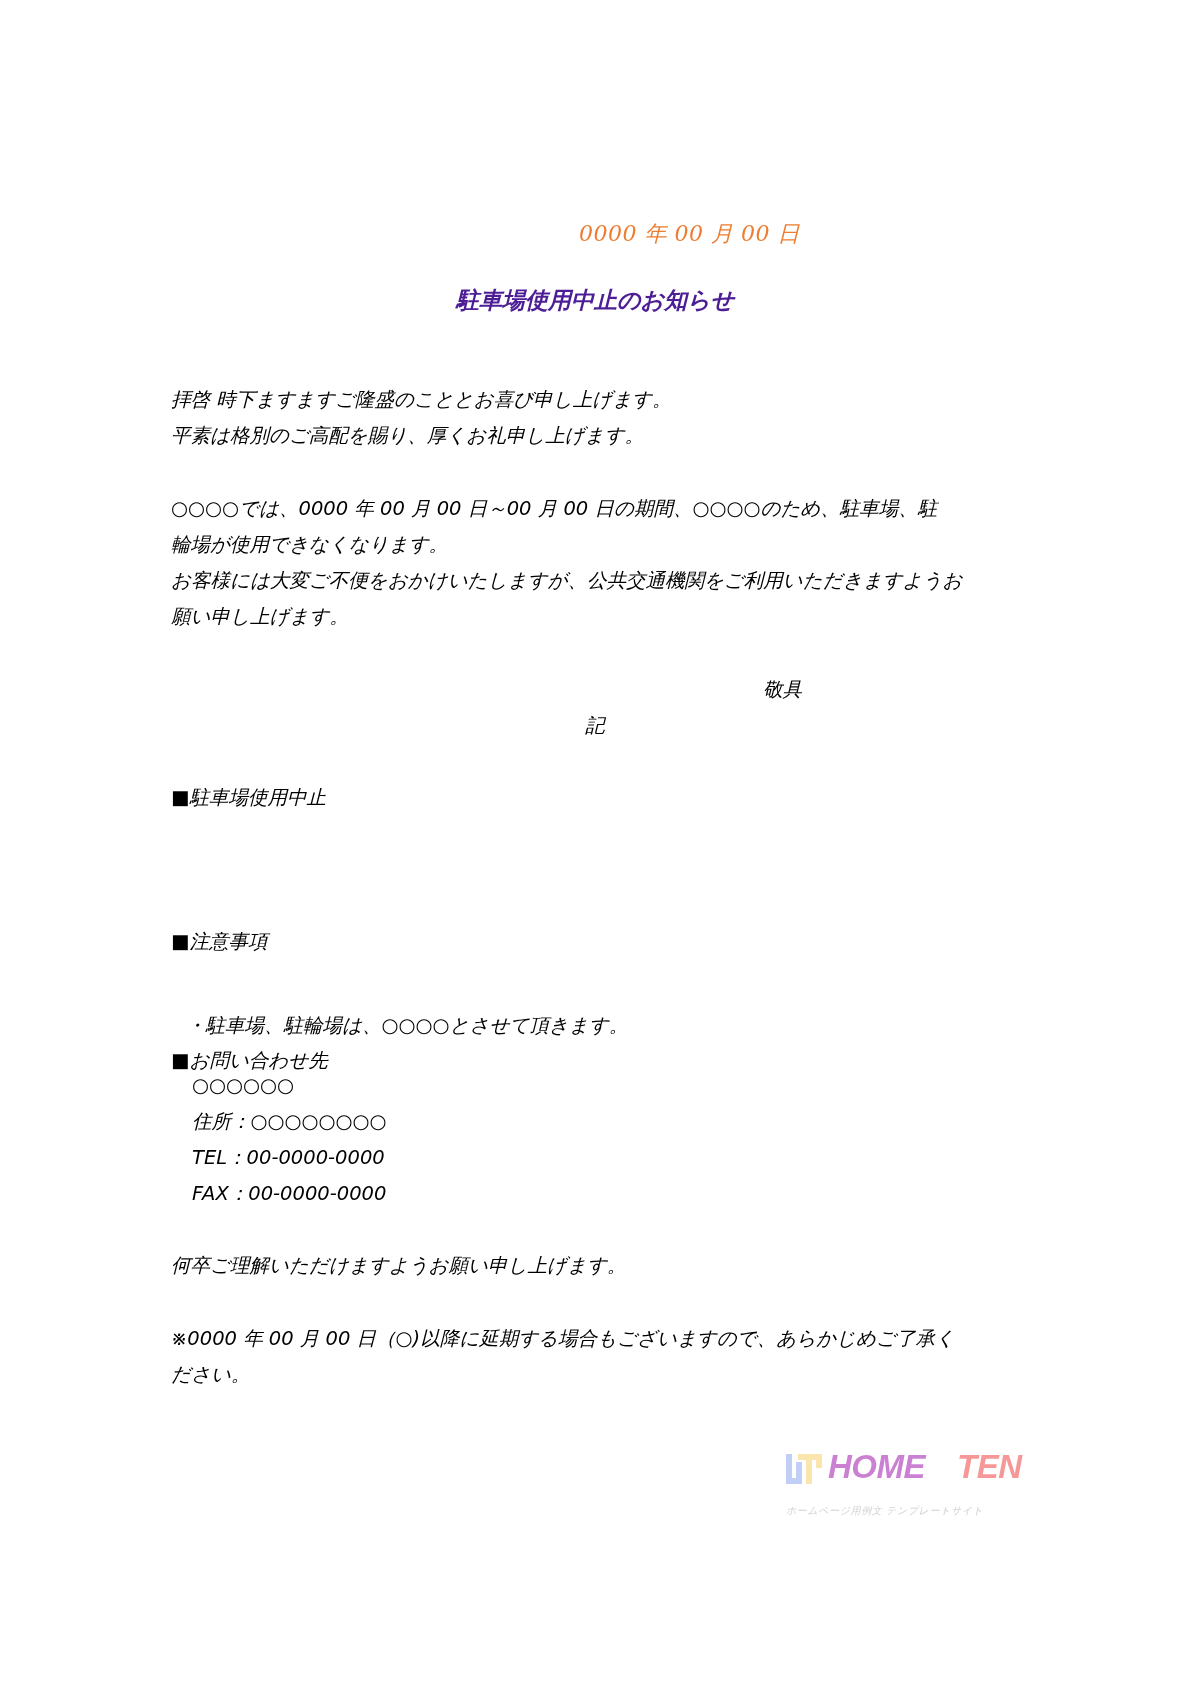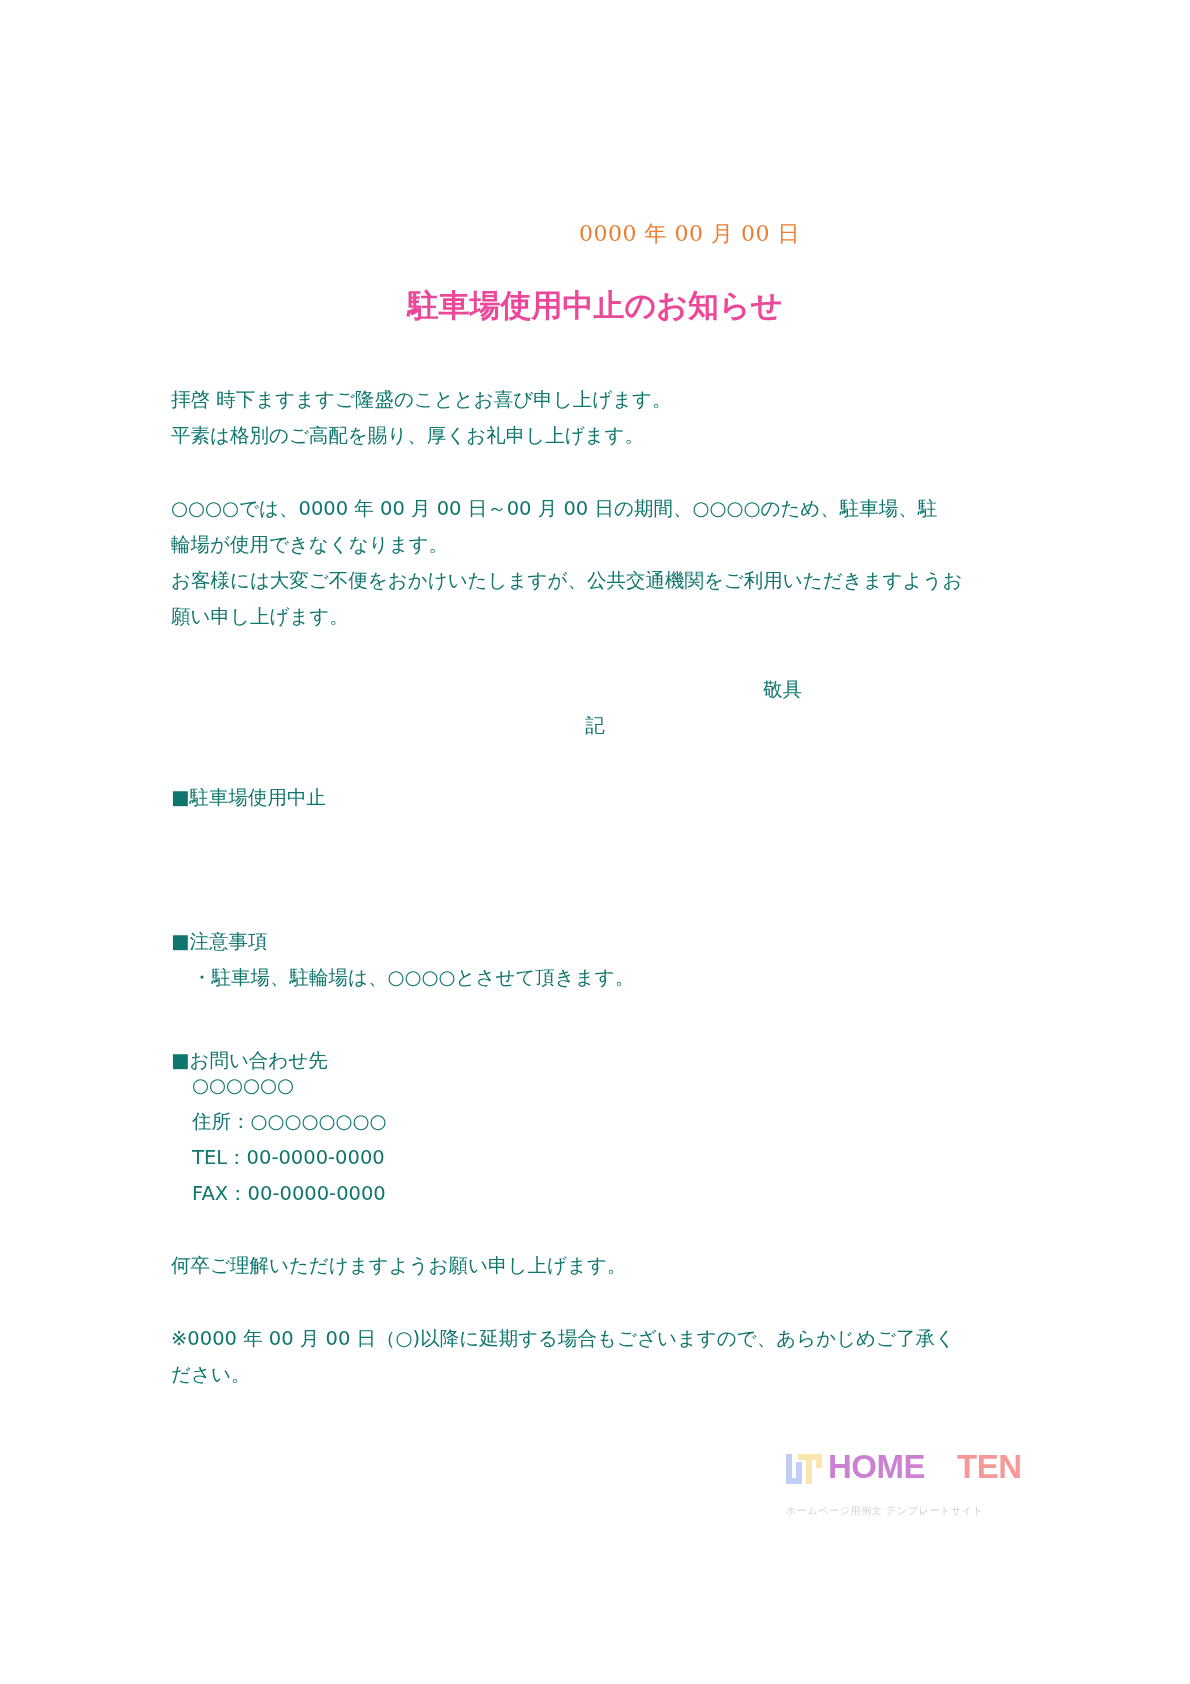--- a/index.html
+++ b/index.html
@@ -13,48 +13,49 @@
       position: relative;
       font-family: "DejaVu Sans", "Liberation Sans", sans-serif;
       color: #111111;
       overflow: hidden;
     }
     .page {
       position: absolute;
       left: 0; top: 0;
       width: 974px;
       height: 1684px;
+      font-style: italic;
     }
     .date {
       position: absolute;
       right: 174px;
       top: 219px;
       font-family: "DejaVu Serif", "Liberation Serif", serif;
       font-size: 22px;
       color: #ed7d31;
       letter-spacing: 0.5px;
     }
     .title {
       position: absolute;
       left: 0;
       width: 1190px;
       top: 285px;
       text-align: center;
       font-family: "DejaVu Serif", "Liberation Serif", serif;
-      font-size: 31px;
+      font-size: 23px;
       font-weight: bold;
-      color: #ec4899;
+      color: #4c1d95;
     }
     .line {
       position: absolute;
       left: 171px;
       font-size: 19.5px;
       line-height: 24px;
       white-space: nowrap;
-      color: #0f766e;
+      color: #000000;
     }
     .indent {
       left: 192px;
     }
     .right {
       left: auto;
       right: 172px;
     }
     .center {
       left: 0;
@@ -114,21 +115,21 @@
   <div class="line" style="top:533px;">輪場が使用できなくなります。</div>
   <div class="line" style="top:569px;">お客様には大変ご不便をおかけいたしますが、公共交通機関をご利用いただきますようお</div>
   <div class="line" style="top:605px;text-align:center;">願い申し上げます。</div>
 
   <div class="line right" style="top:678px;">敬具</div>
   <div class="line center" style="top:714px;">記</div>
 
   <div class="line" style="top:786px;">■駐車場使用中止</div>
 
   <div class="line" style="top:930px;">■注意事項</div>
-  <div class="line" style="top:966px; left:186px;margin-left:6px;">・駐車場、駐輪場は、○○○○とさせて頂きます。</div>
+  <div class="line" style="top:1014px; left:186px;">・駐車場、駐輪場は、○○○○とさせて頂きます。</div>
 
   <div class="line" style="top:1038px;margin-top:11px;">■お問い合わせ先</div>
   <div class="line indent" style="top:1074px;">○○○○○○</div>
   <div class="line indent" style="top:1110px;">住所：○○○○○○○○</div>
   <div class="line indent" style="top:1146px;">TEL：00-0000-0000</div>
   <div class="line indent" style="top:1182px;">FAX：00-0000-0000</div>
 
   <div class="line" style="top:1254px;">何卒ご理解いただけますようお願い申し上げます。</div>
 
   <div class="line" style="top:1327px;">※0000 年 00 月 00 日（○)以降に延期する場合もございますので、あらかじめご了承く</div>

